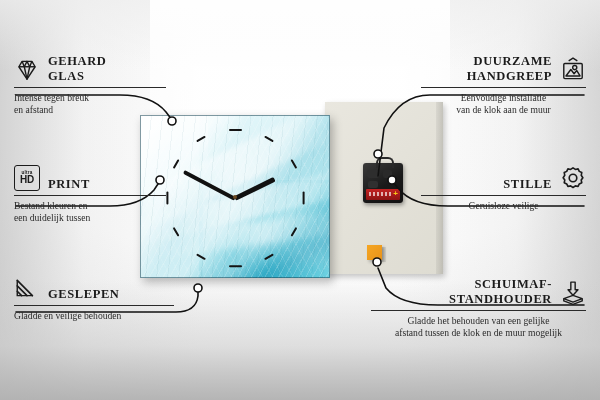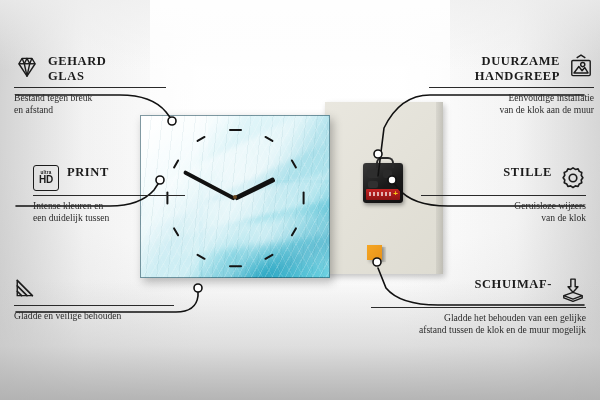--- a/index.html
+++ b/index.html
@@ -101,28 +101,28 @@
     background:linear-gradient(135deg,#f5a623,#e8931a);
     box-shadow:2px 2px 3px rgba(0,0,0,.25);}
   .foam:after{content:"";position:absolute;right:-4px;top:2px;width:4px;height:15px;
     background:linear-gradient(to right,rgba(0,0,0,.18),rgba(0,0,0,.06));}
 
   
   #connectors{position:absolute;inset:0;}
 
   
   .label{position:absolute;}
-  .label .head{display:flex;align-items:flex-start;gap:8px;}
+  .label .head{display:flex;align-items:flex-end;gap:8px;}
   .label.right .head{justify-content:flex-end;}
   .ttl{font-family:"Liberation Serif",serif;font-weight:bold;font-size:12.5px;
     line-height:14.5px;letter-spacing:.6px;color:#1b1b1b;text-transform:uppercase;}
   .label.right .ttl{text-align:right;}
   .rule{height:1px;background:#2a2a2a;margin:4px 0 4px 0;}
   .desc{font-family:"Liberation Serif",serif;font-size:9.6px;line-height:11.6px;color:#2b2b2b;}
-  .label.right .desc{text-align:right;}
+  .label.right .desc{text-align:center;}
   .ico{width:26px;height:26px;flex:0 0 26px;display:block;}
 
   .hdicon{width:24px;height:24px;border:1.6px solid #1b1b1b;border-radius:3px;
     display:flex;flex-direction:column;align-items:center;justify-content:center;
     font-family:"Liberation Sans",sans-serif;color:#1b1b1b;}
   .hdicon .u{font-size:4.6px;line-height:4.6px;letter-spacing:.2px;font-weight:bold;}
   .hdicon .h{font-size:10px;line-height:10px;font-weight:bold;letter-spacing:-.2px;}
 </style>
 </head>
 <body>
@@ -212,59 +212,60 @@
             <path d="M7.5 4 L9.5 9 L12 20.5 L14.5 9 L16.5 4"></path>
           <path d="M9.5 9 L12 4 L14.5 9"></path>
         </g>
       </svg>
       <div>
         <div class="ttl">GEHARD</div>
         <div class="ttl">GLAS</div>
       </div>
     </div>
     <div class="rule"></div>
-    <div class="desc">Bestand tegen breuk</div>
+    <div class="desc">Intense tegen breuk</div>
     <div class="desc">en afstand</div>
   </div>
 
-  <div class="label left" style="left:14px;top:165px;width:152px;margin-left:19px;">
+  <div class="label left" style="left:14px;top:165px;width:152px;">
     <div class="head">
       <div class="ico">
         <div class="hdicon">
           <span class="u">ultra</span>
           <span class="h">HD</span>
         </div>
       </div>
       <div>
         <div class="ttl">PRINT</div>
       </div>
     </div>
     <div class="rule"></div>
-    <div class="desc">Intense kleuren en</div>
+    <div class="desc">Bestand kleuren en</div>
     <div class="desc">een duidelijk tussen</div>
   </div>
 
   <div class="label left" style="left:14px;top:275px;width:160px;">
     <div class="head">
       <svg class="ico" viewBox="0 0 24 24">
         <g stroke="#1b1b1b" stroke-width="1.5" stroke-linecap="round">
           <path d="M3 5 L17 19"></path>
             <path d="M3 10 L12 19"></path>
             <path d="M3 15 L7 19"></path>
           <path d="M3 5 L3 19 L17 19" stroke-width="1.3" fill="none"></path>
         </g>
       </svg>
       <div>
+        <div class="ttl">GESLEPEN</div>
       </div>
     </div>
     <div class="rule"></div>
     <div class="desc">Gladde en veilige behouden</div>
   </div>
 
-  <div class="label right" style="right:6px;top:54px;width:165px;">
+  <div class="label right" style="right:14px;top:54px;width:165px;">
     <div class="head">
       <div>
         <div class="ttl">DUURZAME</div>
         <div class="ttl">HANDGREEP</div>
       </div>
       <svg class="ico" viewBox="0 0 24 24">
         <g fill="none" stroke="#1b1b1b" stroke-width="1.3" stroke-linejoin="round">
           <path d="M8 3.5 L12 1 L16 3.5"></path>
           <rect x="3.5" y="6" width="17" height="14" rx="1"></rect>
           <path d="M5.5 17.5 L10 11.5 L13 15.5 L15.5 12.5 L18.5 17.5 Z"></path>
@@ -283,28 +284,28 @@
         <div class="ttl">STILLE</div>
       </div>
       <svg class="ico" viewBox="0 0 24 24">
         <g fill="none" stroke="#1b1b1b" stroke-width="1.5" stroke-linejoin="round">
           <path d="M12 2.6 l2.2 1.5 2.5-.5 1.1 2.3 2.3 1.1 -.5 2.5 1.5 2.2 -1.5 2.2 .5 2.5 -2.3 1.1 -1.1 2.3 -2.5-.5 -2.2 1.5 -2.2-1.5 -2.5 .5 -1.1-2.3 -2.3-1.1 .5-2.5 -1.5-2.2 1.5-2.2 -.5-2.5 2.3-1.1 1.1-2.3 2.5 .5 Z"></path>
           <circle cx="12" cy="12" r="3.5"></circle>
         </g>
       </svg>
     </div>
     <div class="rule"></div>
-    <div class="desc">Geruisloze wijzers</div>
-    <div class="desc">van de klok</div>
+    <div class="desc">Geruisloze veilige</div>
   </div>
 
   <div class="label right" style="right:14px;top:277px;width:215px;">
     <div class="head">
       <div>
         <div class="ttl">SCHUIMAF-</div>
+        <div class="ttl">STANDHOUDER</div>
       </div>
       <svg class="ico" viewBox="0 0 24 24">
         <g fill="none" stroke="#1b1b1b" stroke-width="1.3" stroke-linejoin="round">
           <path d="M10 2 h4 v7 h2.6 L12 14 L7.4 9 H10 Z"></path>
           <path d="M12 14.2 L3.5 17.2 L12 20.4 L20.5 17.2 Z"></path>
           <path d="M3.5 17.2 v2.1 L12 22.5 l8.5-3.2 v-2.1"></path>
         </g>
       </svg>
     </div>
     <div class="rule"></div>

